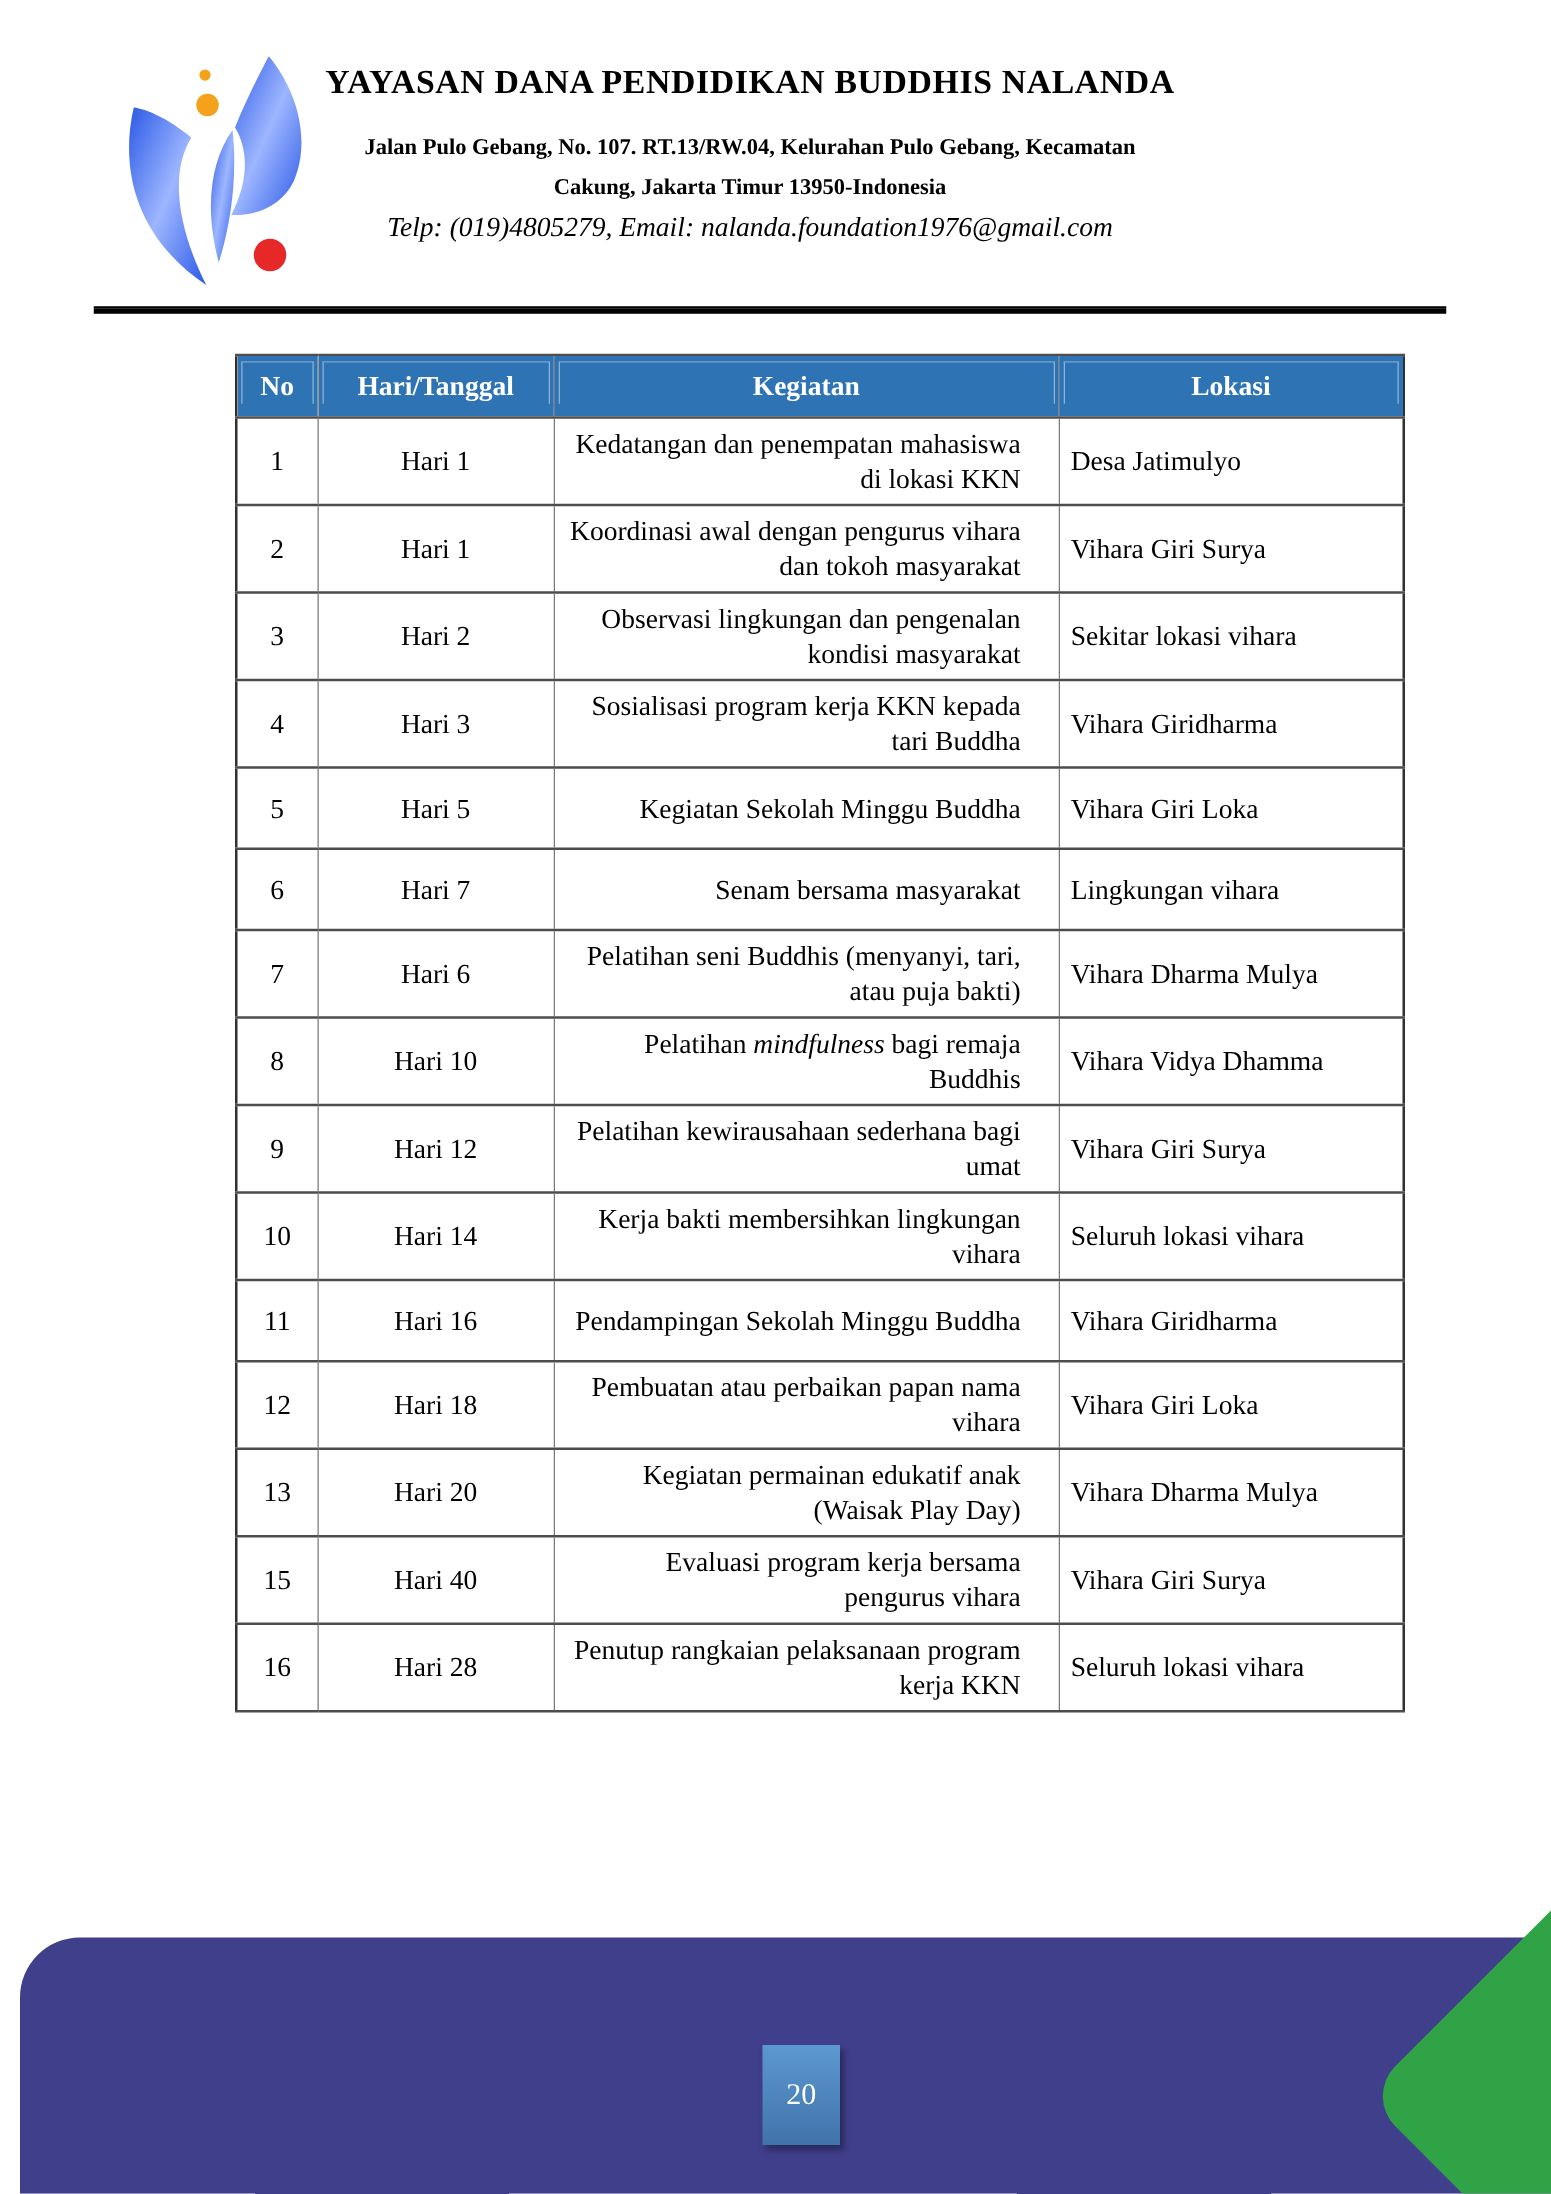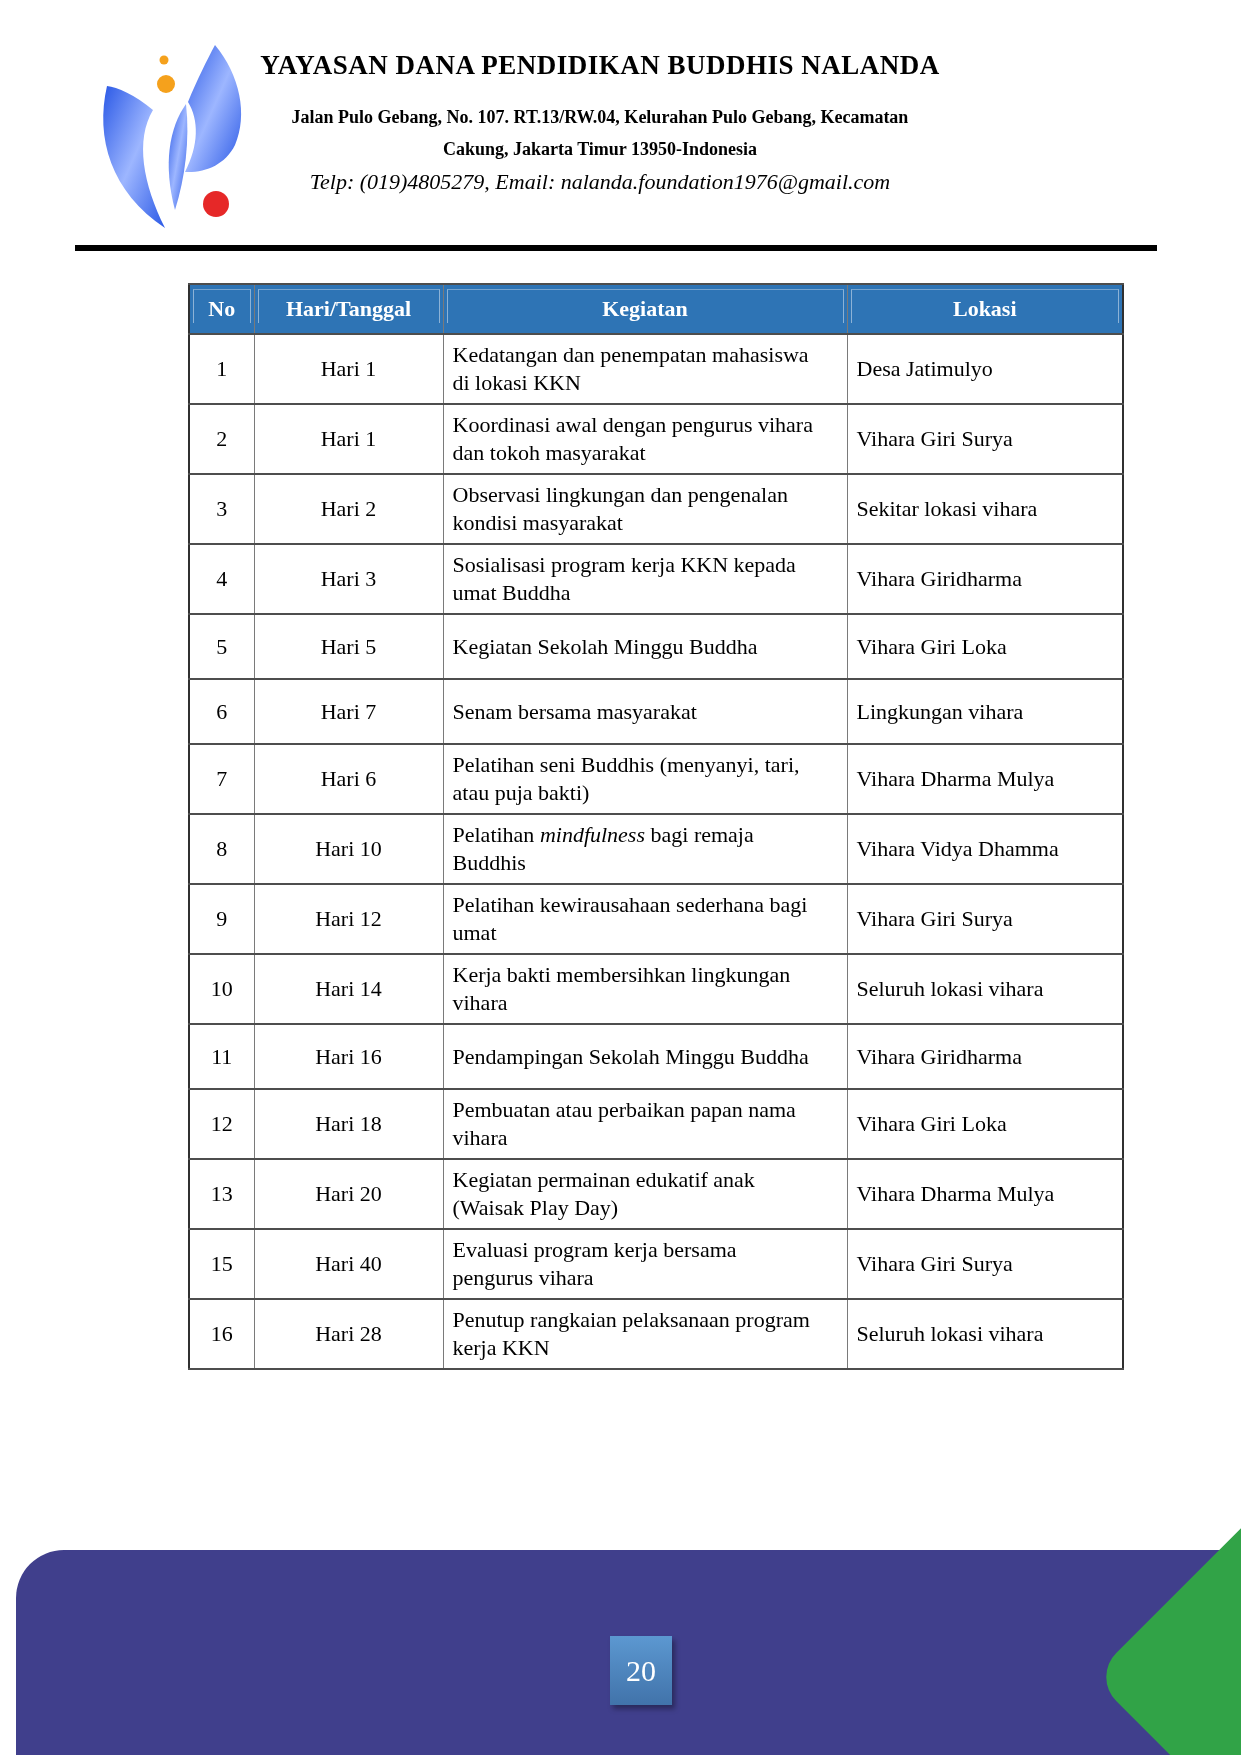--- a/index.html
+++ b/index.html
@@ -80,21 +80,21 @@
     position: absolute;
     inset: 4px 3px 10px 3px;
     border-left: 1px solid rgba(255,255,255,0.45);
     border-right: 1px solid rgba(255,255,255,0.45);
     border-top: 1px solid rgba(255,255,255,0.35);
     pointer-events: none;
   }
   .schedule td { height: 65px; line-height: 28px; }
   td.c-no   { text-align: center; }
   td.c-hari { text-align: center; }
-  td.c-keg  { text-align: left; padding: 6px 30px 6px 9px; margin-left: 12px; }
+  td.c-keg  { text-align: right; padding: 6px 30px 6px 9px; margin-left: 12px; }
   td.c-lok  { text-align: left; padding: 6px 6px 6px 9px; }
 
   
   .footer-band {
     position: absolute;
     left: 16px; top: 1550px;
     width: 1245px; height: 225px;
     background: var(--footer-purple, #403F8C);
     border-radius: 48px 0 0 0;
   }
@@ -102,28 +102,28 @@
     position: absolute;
     left: 1151px; top: 1535px;
     width: 284px; height: 284px;
     background: var(--footer-green, #31A347);
     transform: rotate(45deg);
     border-radius: 34px;
   }
   .page-badge {
     position: absolute;
     left: 610px; top: 1636px;
-    width: 62px; height: 69px;
+    width: 62px; height: 80px;
     background: linear-gradient(180deg, var(--badge-top, #5C98D1), var(--badge-bottom, #4173AA));
     box-shadow: 3px 4px 5px rgba(0,0,0,0.35);
     display: flex;
     align-items: center;
     justify-content: center;
     color: #ffffff;
-    font-size: 30px;
+    font-size: 24px;
   }
 
   
   .logo .petal { fill: url(#logoGrad); }
   .logo .dot-orange { fill: var(--logo-orange, #F5A11C); }
   .logo .dot-red { fill: var(--logo-red, #E62828); }
 </style>
 </head>
 <body>
 
@@ -187,21 +187,21 @@
     <tr>
       <td class="c-no">3</td>
       <td class="c-hari">Hari 2</td>
       <td class="c-keg"><span>Observasi lingkungan dan pengenalan kondisi masyarakat</span><i></i><span></span></td>
       <td class="c-lok">Sekitar lokasi vihara</td>
     </tr>
 
     <tr>
       <td class="c-no">4</td>
       <td class="c-hari">Hari 3</td>
-      <td class="c-keg"><span>Sosialisasi program kerja KKN kepada umat Buddha</span><i></i><span></span></td>
+      <td class="c-keg"><span>Sosialisasi program kerja KKN kepada tari Buddha</span><i></i><span></span></td>
       <td class="c-lok">Vihara Giridharma</td>
     </tr>
 
     <tr>
       <td class="c-no">5</td>
       <td class="c-hari">Hari 5</td>
       <td class="c-keg"><span>Kegiatan Sekolah Minggu Buddha</span><i></i><span></span></td>
       <td class="c-lok">Vihara Giri Loka</td>
     </tr>
 

